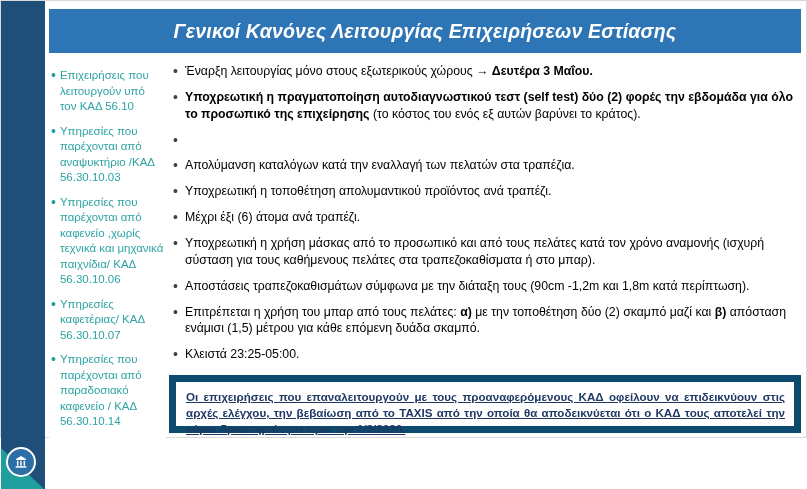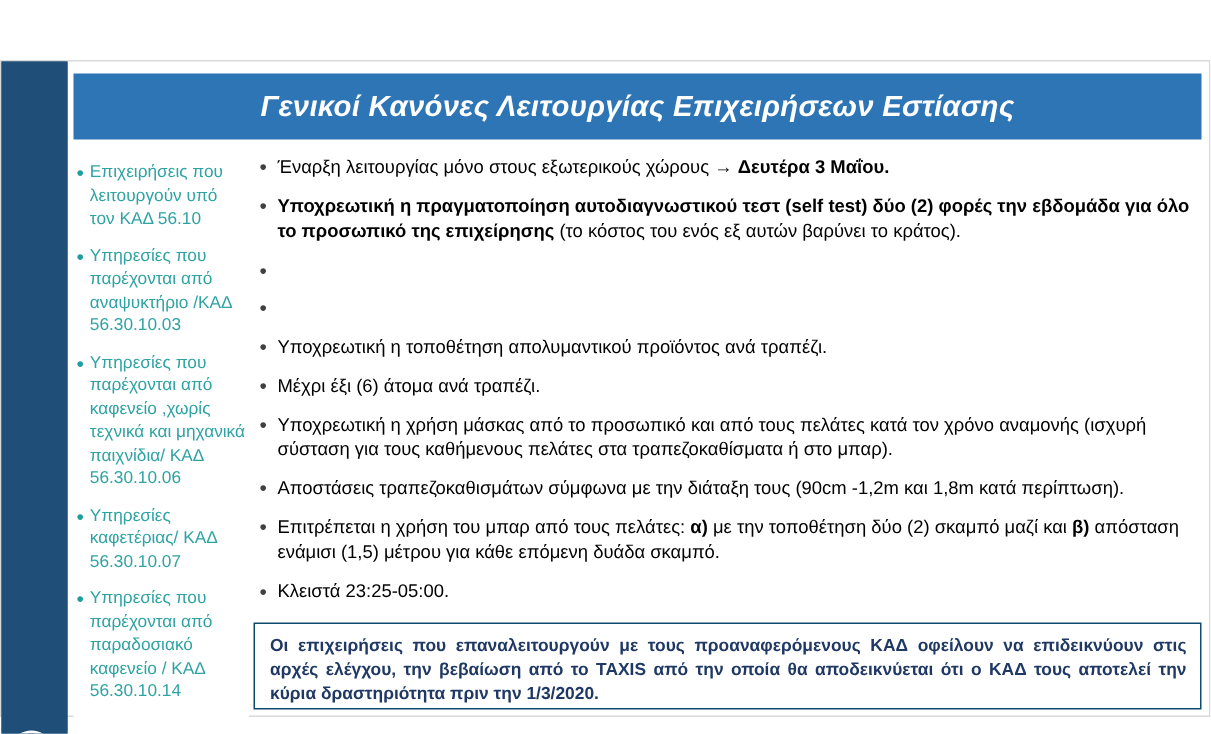--- a/index.html
+++ b/index.html
@@ -13,21 +13,20 @@
     font-family: "Liberation Sans", sans-serif;
     overflow: hidden;
   }
   .slide {
     position: relative;
     width: 807px;
     height: 438px;
     background: #ffffff;
     box-sizing: border-box;
     border: 1px solid #d9d9d9;
-    margin-top: 40px;
   }
   
   .left-band {
     position: absolute;
     left: 0;
     top: 0;
     width: 44px;
     height: 489px;
     background: #1f4e79;
   }
@@ -142,28 +141,29 @@
     line-height: 16.5px;
     color: #000000;
   }
   .bullet-text b { font-weight: bold; }
   
   .note-box {
     position: absolute;
     left: 168px;
     width: 632px;
     box-sizing: border-box;
-    border: 1px solid #0c4a6e;
+    border: 7px solid #0c4a6e;
     background: #ffffff;
     padding: 7px 9px 7px 10px;
     font-size: 11.6px;
     line-height: 16px;
     font-weight: bold;
     color: #1f3864;
     text-align: justify;
+    text-decoration: underline;
   }
   .note-box-1 { top: 374px; height: 58px; }
   .note-box-2 { top: 436px; height: 46px; }
 </style>
 </head>
 <body>
 
 <div class="slide">
 
   <div class="left-band">
@@ -214,20 +214,21 @@
       </div>
       <div class="bullet-row">
         <span class="bullet-dot">•</span>
         <span class="bullet-text"><b>Υποχρεωτική η πραγματοποίηση αυτοδιαγνωστικού τεστ (self test) δύο (2) φορές την εβδομάδα για όλο το προσωπικό της επιχείρησης </b><span>(το κόστος του ενός εξ αυτών βαρύνει το κράτος).</span></span>
       </div>
       <div class="bullet-row">
         <span class="bullet-dot">•</span>
       </div>
       <div class="bullet-row">
         <span class="bullet-dot">•</span>
+        <span class="bullet-text"><span>Απολύμανση καταλόγων κατά την εναλλαγή των πελατών στα τραπέζια.</span></span>
       </div>
       <div class="bullet-row">
         <span class="bullet-dot">•</span>
         <span class="bullet-text"><span>Υποχρεωτική η τοποθέτηση απολυμαντικού προϊόντος ανά τραπέζι.</span></span>
       </div>
       <div class="bullet-row">
         <span class="bullet-dot">•</span>
         <span class="bullet-text"><span>Μέχρι έξι (6) άτομα ανά τραπέζι.</span></span>
       </div>
       <div class="bullet-row">

